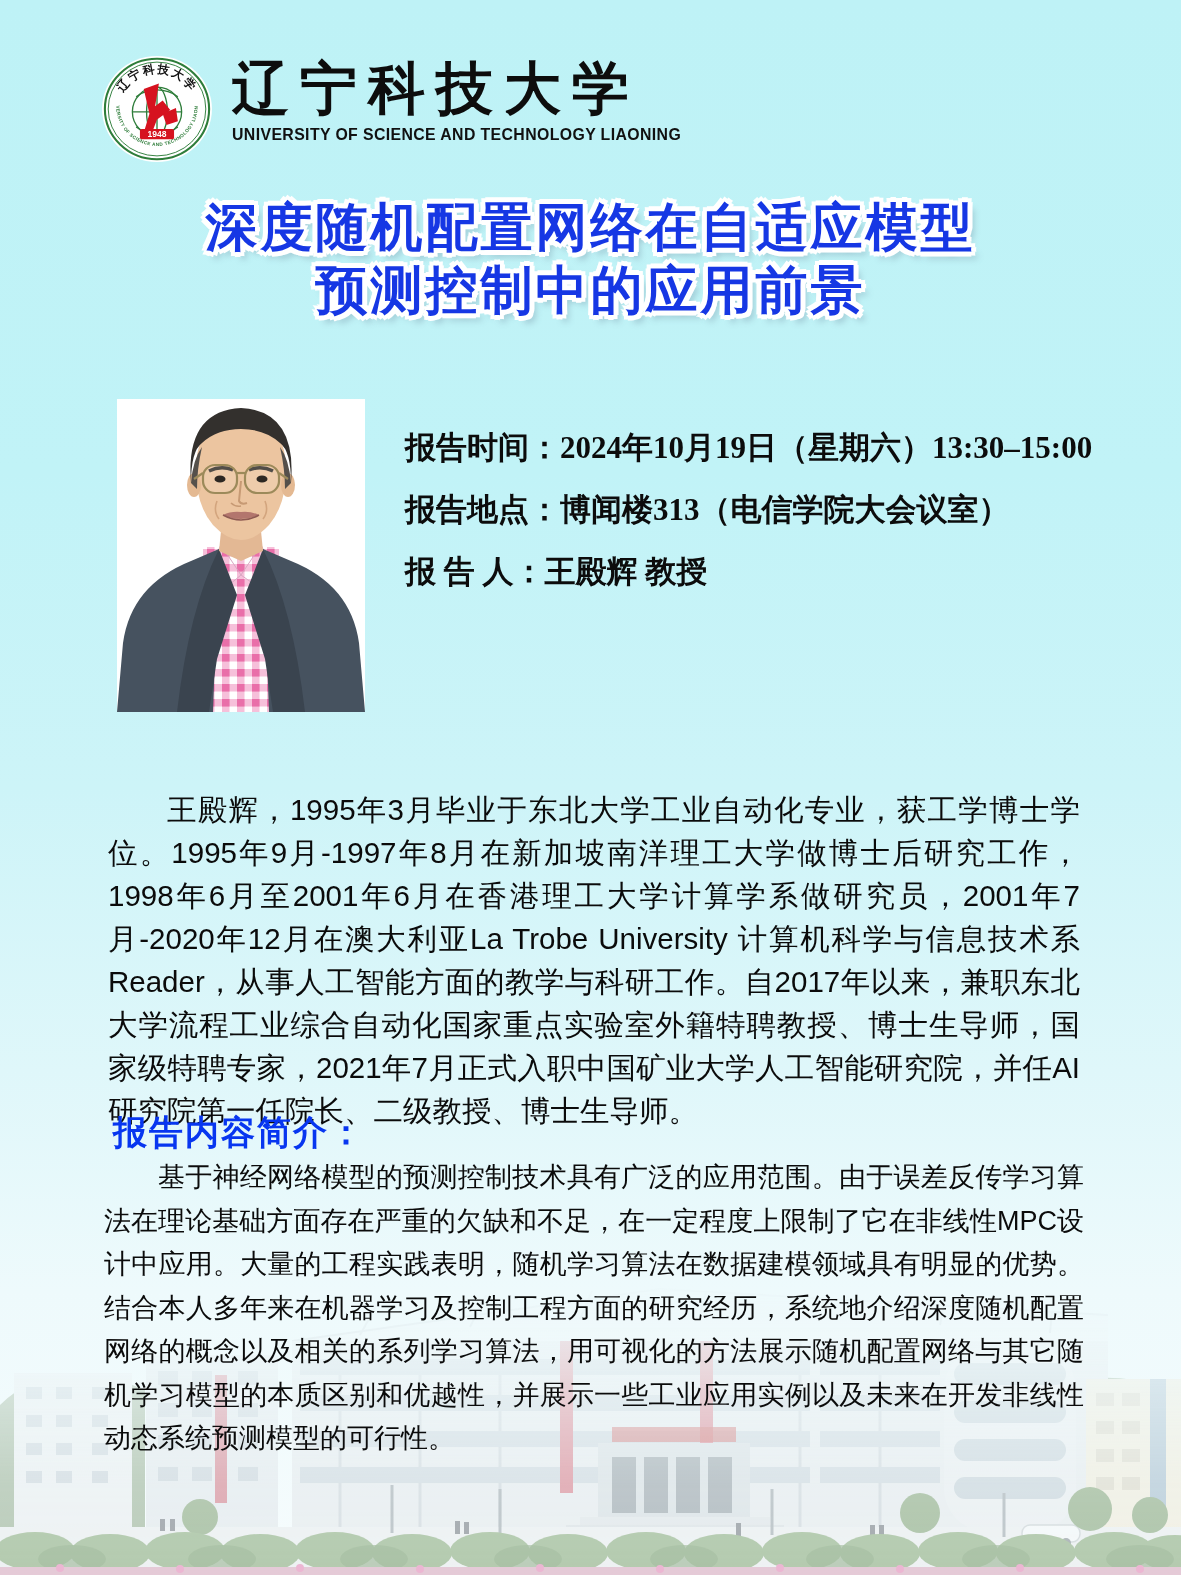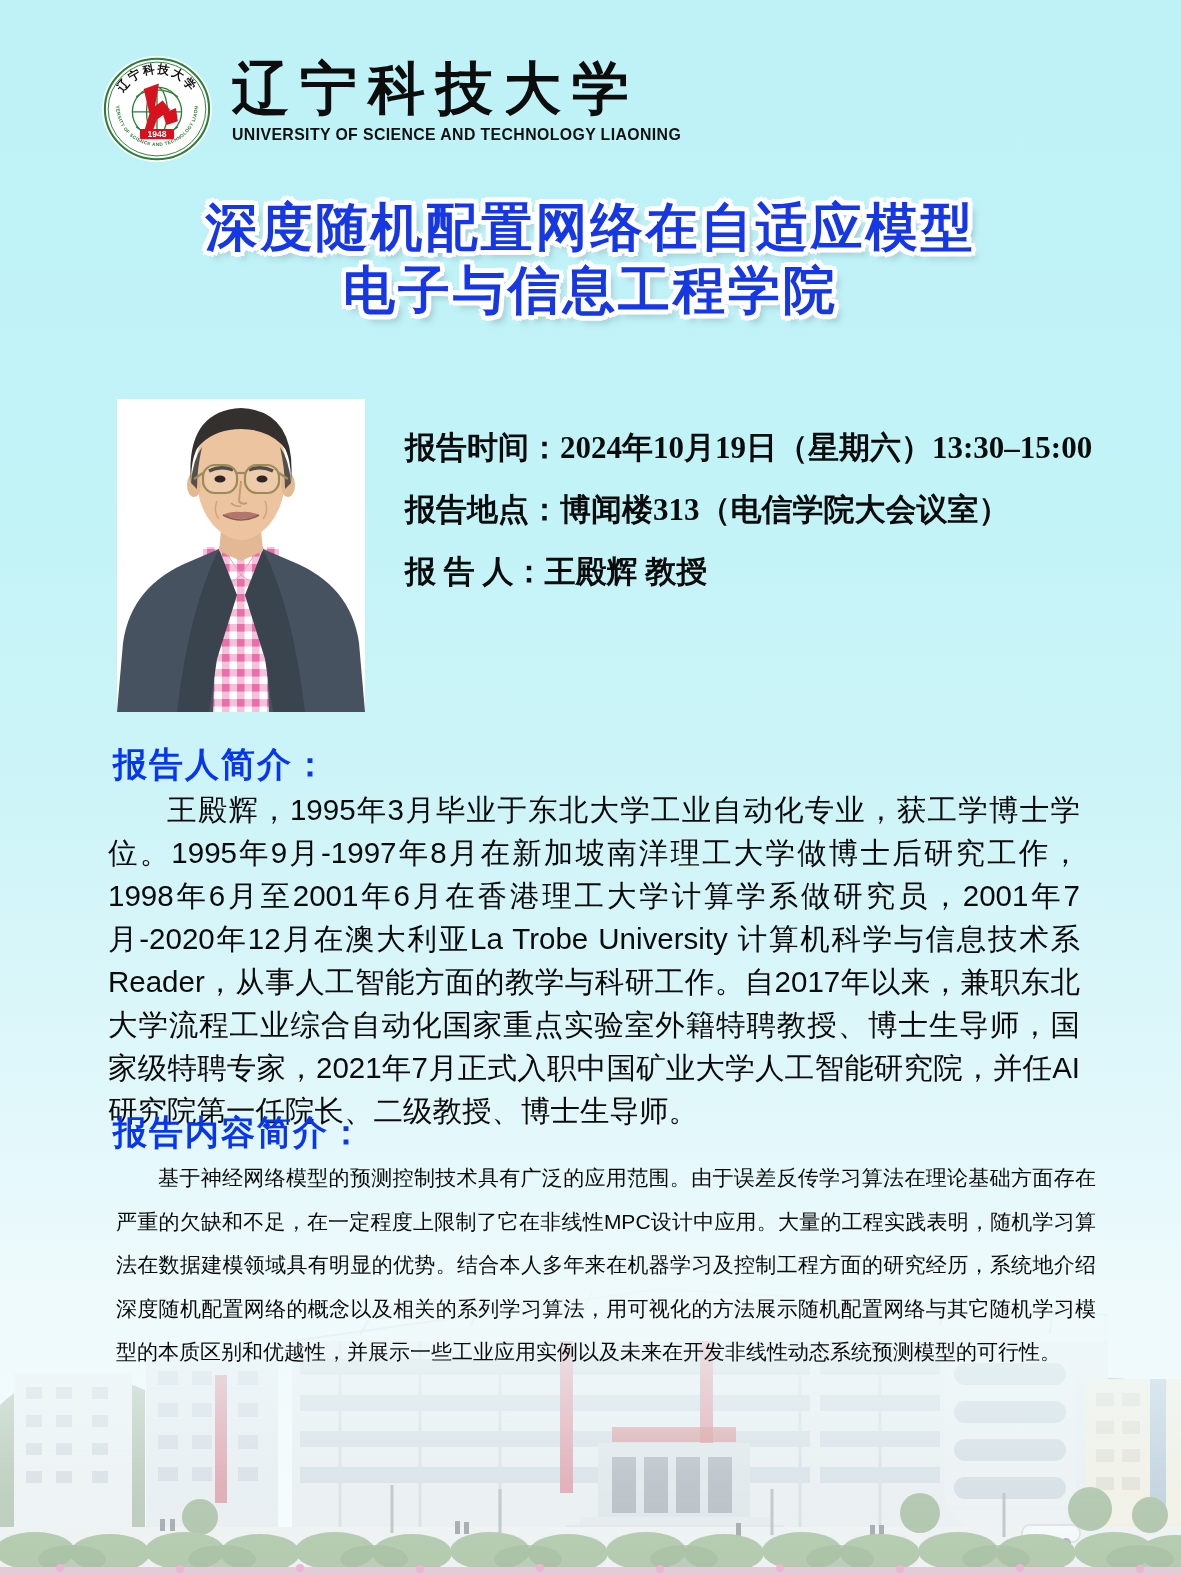--- a/index.html
+++ b/index.html
@@ -67,22 +67,22 @@
     letter-spacing:2px; white-space:nowrap; z-index:3; position:absolute; left:113px;
   }
   .bio-heading{ top:742px; }
   .bio-text{
     position:absolute; left:108px; top:788px; width:972px; z-index:3;
     font-size:29.5px; color:#0b0b0b; line-height:43px;
     text-align:justify; text-indent:2em;
   }
   .content-heading{ top:1110px; }
   .content-text{
-    position:absolute; left:116px; top:1156px; width:980px; z-index:3;
-    font-size:21px; color:#0b0b0b; line-height:43.5px;
+    position:absolute; left:104px; top:1156px; width:980px; z-index:3;
+    font-size:27px; color:#0b0b0b; line-height:43.5px;
     text-align:justify; text-indent:2em;
   }
 
   
   .campus{
     position:absolute; left:0; bottom:0; width:1181px; height:300px; z-index:1;
   }
 </style>
 </head>
 <body>
@@ -125,21 +125,21 @@
       </svg>
     </div>
     <div class="uni-block">
       <div class="uni-cn">辽宁科技大学</div>
       <div class="uni-en">UNIVERSITY OF SCIENCE AND TECHNOLOGY LIAONING</div>
     </div>
   </div>
 
   <div class="title">
     <div class="title-line">深度随机配置网络在自适应模型</div>
-    <div class="title-line">电子与信息工程学院</div>
+    <div class="title-line">预测控制中的应用前景</div>
   </div>
 
   <div class="speaker-photo">
     <svg viewBox="0 0 248 313" width="248" height="313">
       <defs>
         <pattern id="gingham" width="15" height="15" patternUnits="userSpaceOnUse">
           <rect width="15" height="15" fill="#ffffff"></rect>
           <rect x="0" y="0" width="7.5" height="15" fill="rgba(236,116,172,.45)"></rect>
           <rect x="0" y="0" width="15" height="7.5" fill="rgba(236,116,172,.45)"></rect>
           <rect x="0" y="0" width="7.5" height="7.5" fill="rgba(228,80,150,.6)"></rect>
@@ -202,21 +202,20 @@
     <div class="detail-row">
       <span class="detail-label">报告地点：</span>
         <span class="detail-value">博闻楼313（电信学院大会议室）</span>
     </div>
     <div class="detail-row">
       <span class="detail-label">报 告 人：</span>
         <span class="detail-value">王殿辉 教授</span>
     </div>
   </div>
 
-  <div class="section-heading bio-heading">报告人简介：</div>
   <div class="bio-text">王殿辉，1995年3月毕业于东北大学工业自动化专业，获工学博士学位。1995年9月-1997年8月在新加坡南洋理工大学做博士后研究工作，1998年6月至2001年6月在香港理工大学计算学系做研究员，2001年7月-2020年12月在澳大利亚La Trobe University 计算机科学与信息技术系Reader，从事人工智能方面的教学与科研工作。自2017年以来，兼职东北大学流程工业综合自动化国家重点实验室外籍特聘教授、博士生导师，国家级特聘专家，2021年7月正式入职中国矿业大学人工智能研究院，并任AI研究院第一任院长、二级教授、博士生导师。</div>
 
   <div class="section-heading content-heading">报告内容简介：</div>
   <div class="content-text">基于神经网络模型的预测控制技术具有广泛的应用范围。由于误差反传学习算法在理论基础方面存在严重的欠缺和不足，在一定程度上限制了它在非线性MPC设计中应用。大量的工程实践表明，随机学习算法在数据建模领域具有明显的优势。结合本人多年来在机器学习及控制工程方面的研究经历，系统地介绍深度随机配置网络的概念以及相关的系列学习算法，用可视化的方法展示随机配置网络与其它随机学习模型的本质区别和优越性，并展示一些工业应用实例以及未来在开发非线性动态系统预测模型的可行性。</div>
 
   <div class="campus">
     <svg viewBox="0 0 1181 300" width="1181" height="300">
       <defs>
         <linearGradient id="fadeV" x1="0" y1="0" x2="0" y2="1">
           <stop offset="0" stop-color="#fff" stop-opacity="0"></stop>

